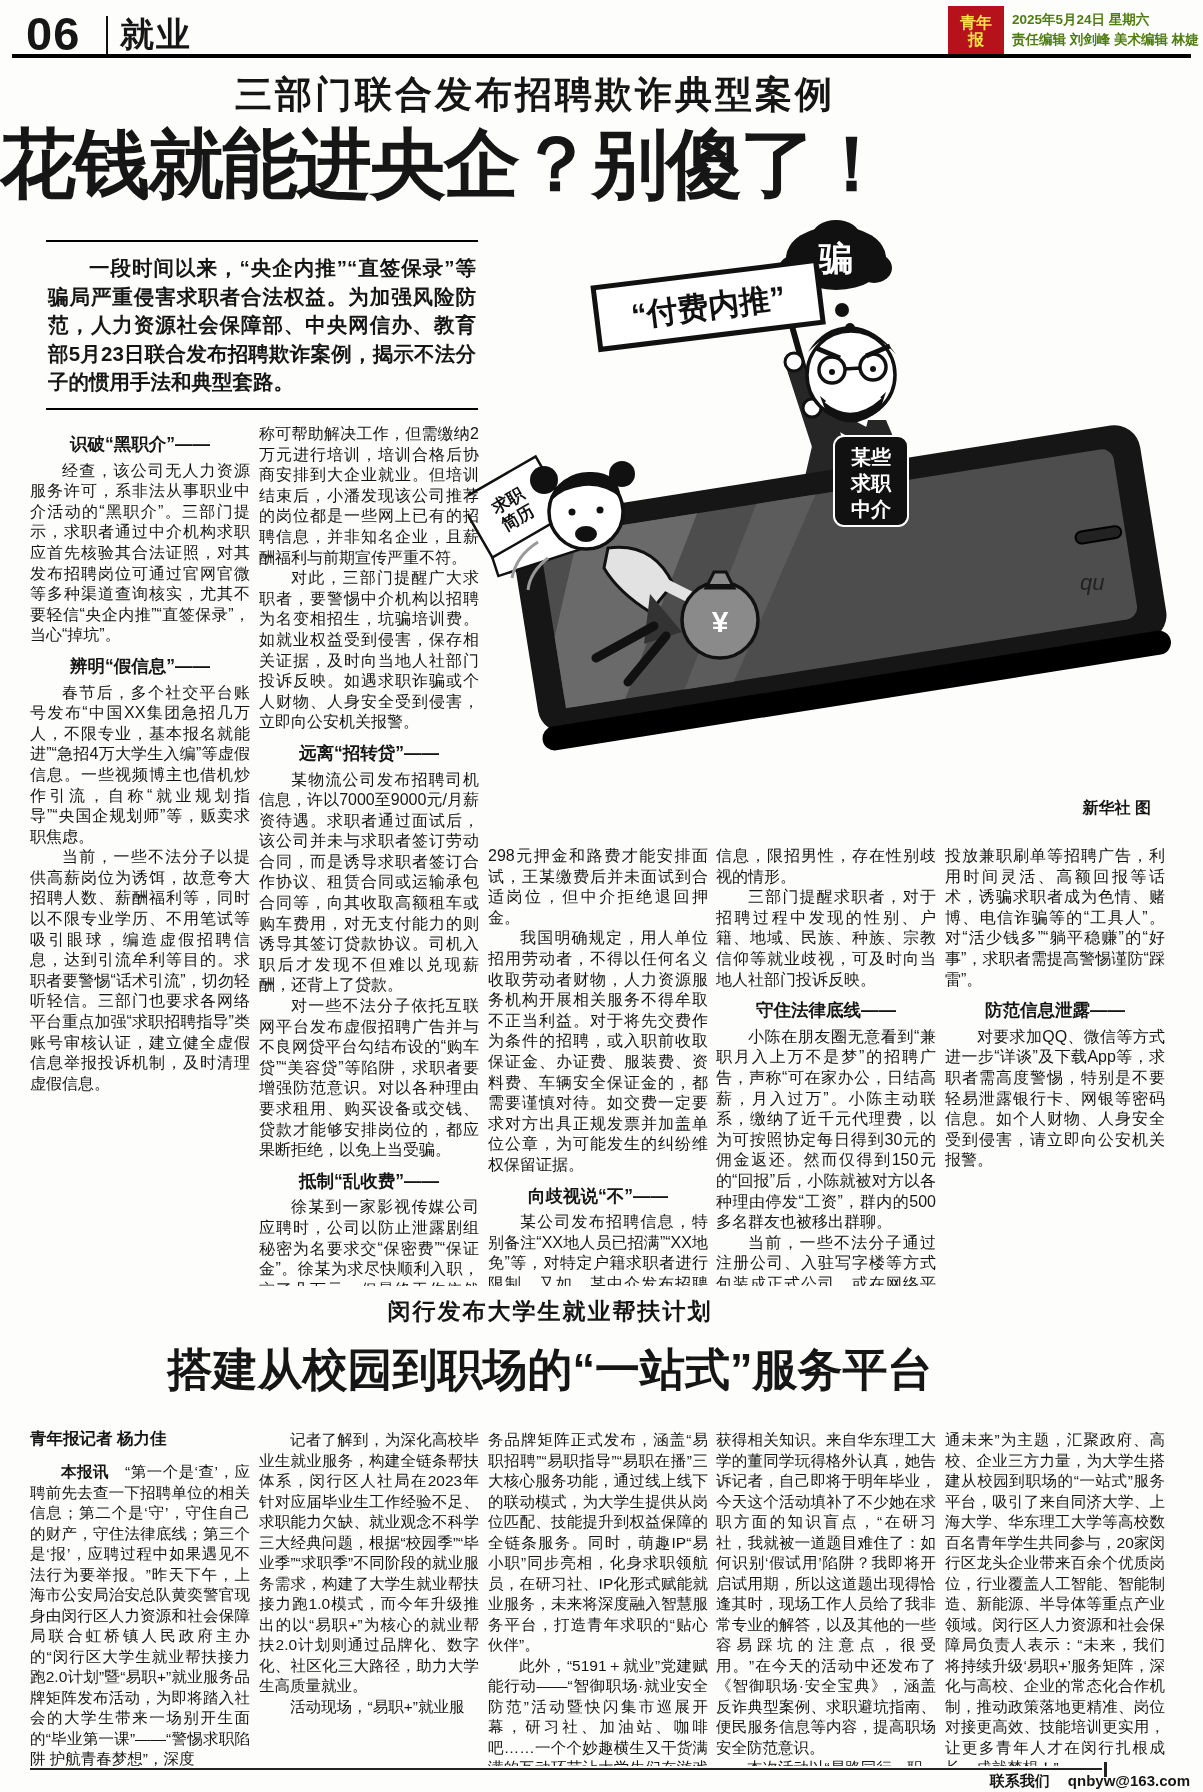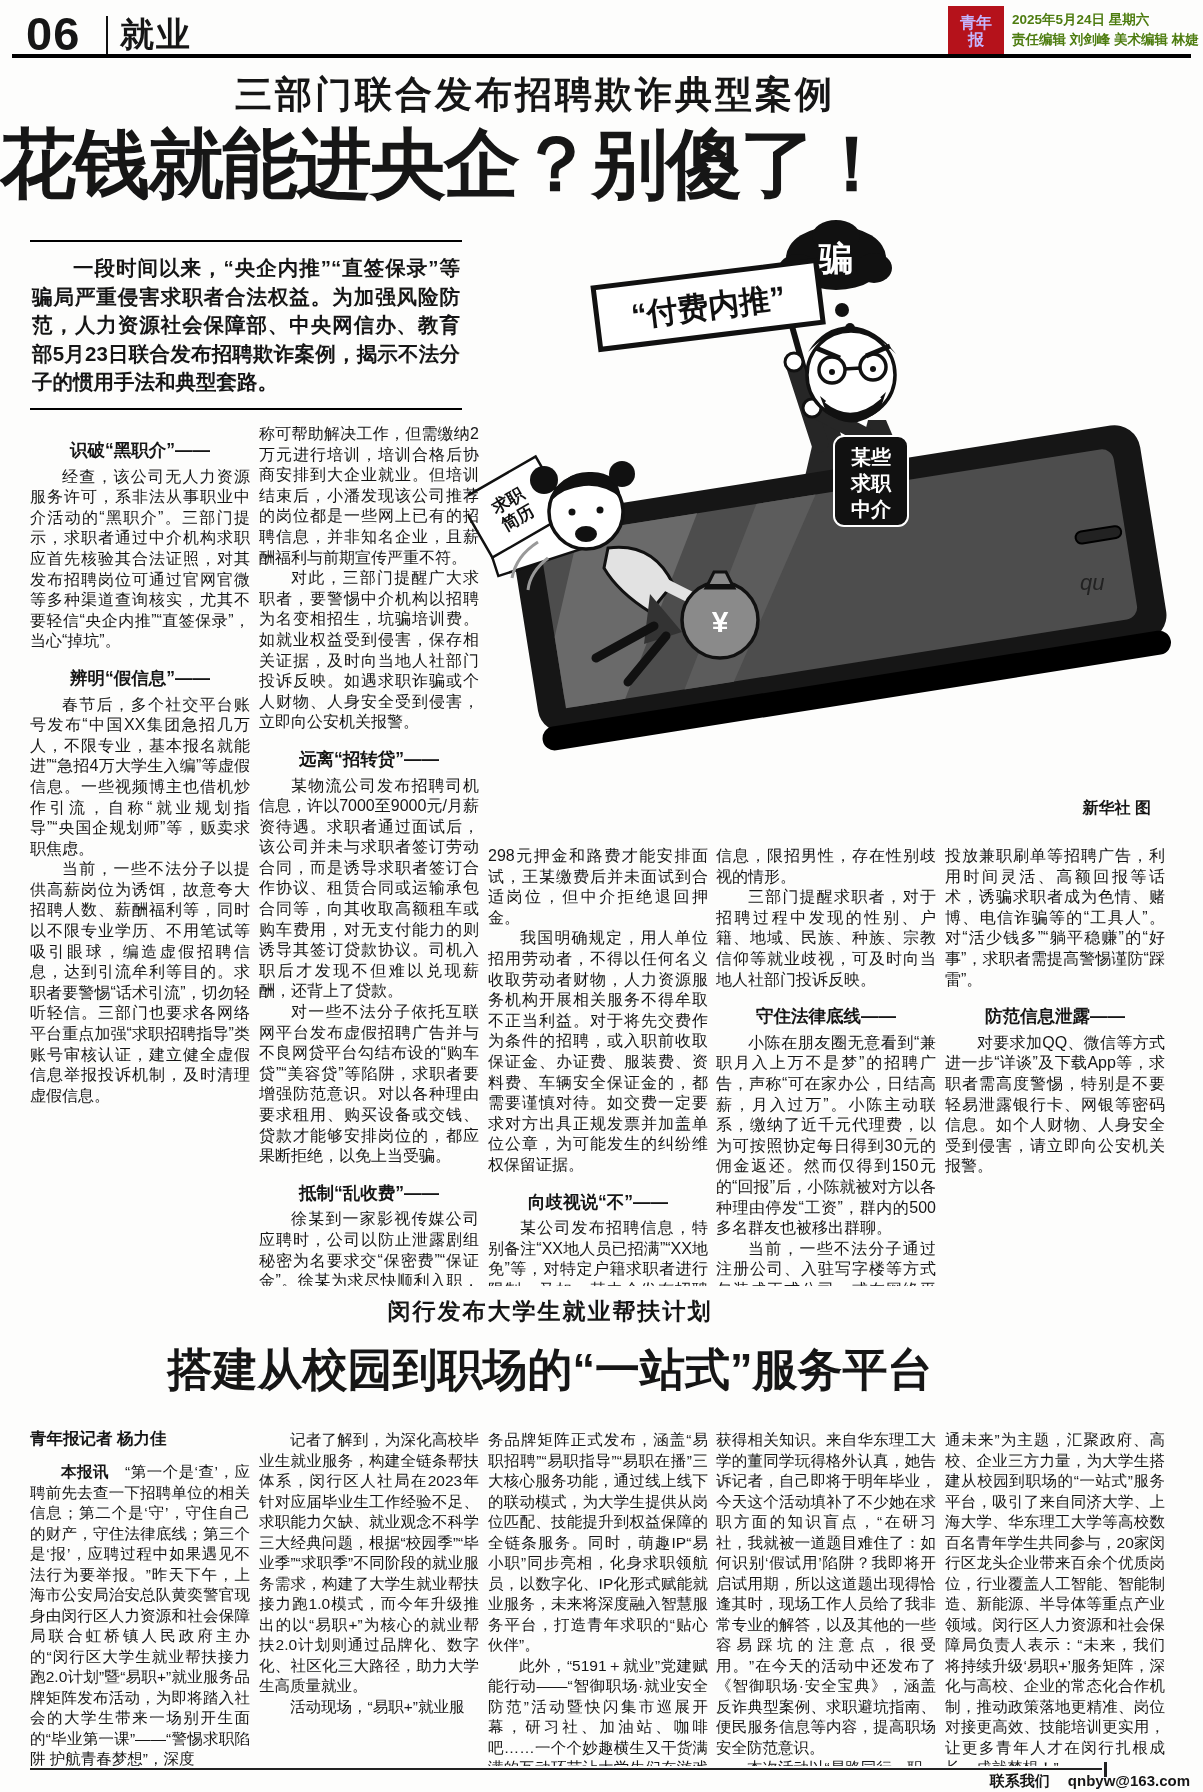--- a/index.html
+++ b/index.html
@@ -4,38 +4,38 @@
 <style>
   html,body{margin:0;padding:0;background:#e9e9e9;}
   .page{position:relative;width:1203px;height:1792px;background:#fdfdfc;margin:0 auto;
         overflow:hidden;font-family:"Liberation Sans","DejaVu Sans",sans-serif;color:#161616;}
   
   .pageno{position:absolute;left:26px;top:6px;font-size:47px;font-weight:900;letter-spacing:1px;}
   .hdr-div{position:absolute;left:106px;top:16px;width:2px;height:38px;background:#111;}
   .section{position:absolute;left:120px;top:12px;font-size:34px;font-weight:700;letter-spacing:2px;}
   .logo{position:absolute;left:948px;top:6px;width:56px;height:50px;background:#b5121b;
         display:flex;align-items:center;justify-content:center;}
-  .logo span{color:#c4b5fd;font-size:16px;font-weight:700;line-height:17px;width:38px;text-align:center;}
+  .logo span{color:#fde047;font-size:16px;font-weight:700;line-height:17px;width:38px;text-align:center;}
   .hdr-meta{position:absolute;left:1012px;top:10px;font-size:13.5px;line-height:20px;
             color:#4d7c0f;font-weight:600;white-space:nowrap;}
   .top-rule{position:absolute;left:12px;top:54px;width:1179px;height:4px;background:#000;}
   
   .a1-kicker{position:absolute;left:0;top:70px;width:1070px;text-align:center;
              font-size:37px;font-weight:700;letter-spacing:3px;}
   .a1-headline{position:absolute;left:0;top:114px;width:1203px;text-align:left;
                font-size:76px;font-weight:900;letter-spacing:-2px;white-space:nowrap;}
-  .lead{position:absolute;left:30px;top:240px;width:428px;border-top:2px solid #000;
+  .lead{position:absolute;left:46px;top:240px;width:428px;border-top:2px solid #000;
         border-bottom:2px solid #000;padding:12px 2px 11px 2px;font-size:20.5px;font-weight:700;
         line-height:28.5px;text-align:justify;text-indent:2em;}
   
   .col{position:absolute;width:220px;font-size:16px;line-height:20.6px;text-align:justify;
        overflow:hidden;}
   .col .para{margin:0;text-indent:2em;}
   .col .para.cont{text-indent:0;}
-  .col .subhead{font-weight:700;text-align:center;text-indent:0;font-size:17.5px;margin:16px 0 6px 0;}
+  .col .subhead{font-weight:700;text-align:center;text-indent:0;font-size:17.5px;margin:10px 0 6px 0;}
   .c-a1-1{left:30px; top:424px;height:862px;}
   .c-a1-2{left:259px;top:424px;height:862px;}
   .c-a1-3{left:488px;top:846px;height:440px;}
   .c-a1-4{left:716px;top:846px;height:440px;}
   .c-a1-5{left:945px;top:846px;height:440px;}
   
   .illu{position:absolute;left:468px;top:212px;width:717px;height:628px;}
   .illu-caption{position:absolute;left:955px;top:798px;width:196px;text-align:right;
                 font-size:16px;font-weight:700;}
   
@@ -210,21 +210,21 @@
   <div class="byline">青年报记者 杨力佳</div>
 
   <div class="col col2 c-a2-1">
       <div class="para"><b>本报讯　</b>“第一个是‘查’，应聘前先去查一下招聘单位的相关信息；第二个是‘守’，守住自己的财产，守住法律底线；第三个是‘报’，应聘过程中如果遇见不法行为要举报。”昨天下午，上海市公安局治安总队黄奕警官现身由闵行区人力资源和社会保障局联合虹桥镇人民政府主办的“闵行区大学生就业帮扶接力跑2.0计划”暨“易职+”就业服务品牌矩阵发布活动，为即将踏入社会的大学生带来一场别开生面的“毕业第一课”——“警惕求职陷阱 护航青春梦想”，深度</div>
     </div>
   <div class="col col2 c-a2-2">
       <div class="para">记者了解到，为深化高校毕业生就业服务，构建全链条帮扶体系，闵行区人社局在2023年针对应届毕业生工作经验不足、求职能力欠缺、就业观念不科学三大经典问题，根据“校园季”“毕业季”“求职季”不同阶段的就业服务需求，构建了大学生就业帮扶接力跑1.0模式，而今年升级推出的以“易职+”为核心的就业帮扶2.0计划则通过品牌化、数字化、社区化三大路径，助力大学生高质量就业。</div>
       <div class="para">活动现场，“易职+”就业服</div>
     </div>
   <div class="col col2 c-a2-3">
-      <div class="para cont">务品牌矩阵正式发布，涵盖“易职招聘”“易职指导”“易职在播”三大核心服务功能，通过线上线下的联动模式，为大学生提供从岗位匹配、技能提升到权益保障的全链条服务。同时，萌趣IP“易小职”同步亮相，化身求职领航员，以数字化、IP化形式赋能就业服务，未来将深度融入智慧服务平台，打造青年求职的“贴心伙伴”。</div>
+      <div class="para cont">务品牌矩阵正式发布，涵盖“易职招聘”“易职指导”“易职在播”三大核心服务功能，通过线上线下的联动模式，为大学生提供从岗位匹配、技能提升到权益保障的全链条服务。同时，萌趣IP“易小职”同步亮相，化身求职领航员，在研习社、IP化形式赋能就业服务，未来将深度融入智慧服务平台，打造青年求职的“贴心伙伴”。</div>
       <div class="para">此外，“5191＋就业”党建赋能行动——“智御职场·就业安全防范”活动暨快闪集市巡展开幕，研习社、加油站、咖啡吧……一个个妙趣横生又干货满满的互动环节让大学生们在游戏中</div>
     </div>
   <div class="col col2 c-a2-4">
       <div class="para cont">获得相关知识。来自华东理工大学的董同学玩得格外认真，她告诉记者，自己即将于明年毕业，今天这个活动填补了不少她在求职方面的知识盲点，“在研习社，我就被一道题目难住了：如何识别‘假试用’陷阱？我即将开启试用期，所以这道题出现得恰逢其时，现场工作人员给了我非常专业的解答，以及其他的一些容易踩坑的注意点，很受用。”在今天的活动中还发布了《智御职场·安全宝典》，涵盖反诈典型案例、求职避坑指南、便民服务信息等内容，提高职场安全防范意识。</div>
       <div class="para">本次活动以“易路同行，职</div>
     </div>
   <div class="col col2 c-a2-5">
       <div class="para cont">通未来”为主题，汇聚政府、高校、企业三方力量，为大学生搭建从校园到职场的“一站式”服务平台，吸引了来自同济大学、上海大学、华东理工大学等高校数百名青年学生共同参与，20家闵行区龙头企业带来百余个优质岗位，行业覆盖人工智能、智能制造、新能源、半导体等重点产业领域。闵行区人力资源和社会保障局负责人表示：“未来，我们将持续升级‘易职+’服务矩阵，深化与高校、企业的常态化合作机制，推动政策落地更精准、岗位对接更高效、技能培训更实用，让更多青年人才在闵行扎根成长、成就梦想！”</div>
     </div>
 

